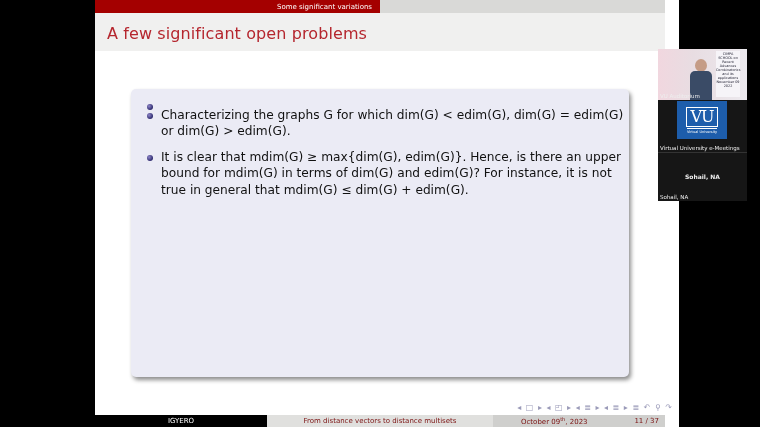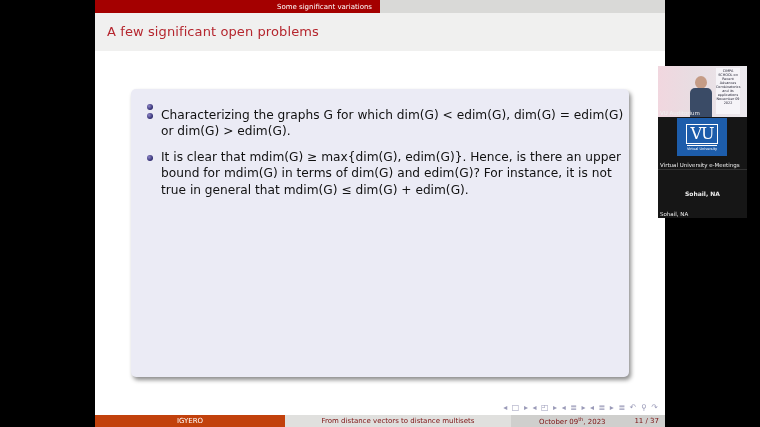--- a/index.html
+++ b/index.html
@@ -1,33 +1,33 @@
 <!DOCTYPE html>
 <html><head>
 <meta charset="utf-8">
 <style>
   html, body { margin:0; padding:0; }
   body { width:760px; height:427px; background:#000; position:relative; overflow:hidden; font-family:"DejaVu Sans", sans-serif; }
-  .slide { position:absolute; left:95px; top:0; width:570px; height:427px; background:#fff; overflow:hidden; }
+  .slide { position:absolute; left:95px; top:0; width:570px; height:427px; background:#fff; overflow:hidden;padding-left:14px; }
   .topbar { position:absolute; left:0; top:0; width:570px; height:13px; display:flex; }
   .topbar .left { width:285px; height:13px; background:#a40000; color:#fff; font-size:7px; display:flex; align-items:center; justify-content:flex-end; padding-right:8px; box-sizing:border-box; }
   .topbar .right { flex:1; background:#d9d9d7; }
   .titlebar { position:absolute; left:0; top:13px; width:570px; height:38px; background:#f0f0ef; }
-  .titlebar .title { position:absolute; left:12px; top:11px; font-size:13px; color:#b5262e; font-family:"DejaVu Sans", sans-serif; letter-spacing:0.1px; }
+  .titlebar .title { position:absolute; left:12px; top:11px; font-size:16px; color:#b5262e; font-family:"DejaVu Sans", sans-serif; letter-spacing:0.1px; }
   .block { position:absolute; left:36px; top:89px; width:498px; height:288px; background:#ebebf5; border-radius:5px; box-shadow:2px 3px 4px rgba(0,0,0,0.45); }
   .block ul { list-style:none; margin:0; padding:0; position:absolute; left:16px; top:9px; width:480px; }
   .block li { position:relative; padding-left:14px; font-size:12.2px; line-height:16.8px; color:#111; margin-bottom:8.5px; font-family:"DejaVu Sans", sans-serif; }
   .bullet { position:absolute; left:0; top:6px; width:6px; height:6px; border-radius:50%; background:radial-gradient(circle at 35% 35%, #8d85c8, #2e2a6e 70%); }
   .navicons { position:absolute; right:6px; bottom:15px; font-size:8px; color:#9a9ab8; letter-spacing:1px; }
   .footer { position:absolute; left:0; bottom:0; width:570px; height:12px; display:flex; font-size:7px; }
-  .footer .f1 { width:190px; background:#c2410c; color:#fff; display:flex; align-items:center; justify-content:center; }
+  .footer .f1 { width:172px; background:#000000; color:#fff; display:flex; align-items:center; justify-content:center; }
   .footer .f2 { width:226px; background:#e0e0de; color:#7a1010; display:flex; align-items:center; justify-content:center; }
   .footer .f3 { flex:1; background:#cfcfcd; color:#7a1010; display:flex; align-items:center; justify-content:space-between; padding:0 6px 0 28px; }
   sup { font-size:5px; }
-  .video-panel { position:absolute; left:658px; top:49px; width:89px; height:152px; background:#111;margin-top:17px; }
+  .video-panel { position:absolute; left:658px; top:49px; width:89px; height:152px; background:#111; }
   .tile { position:absolute; left:0; width:89px; box-sizing:border-box; overflow:hidden; }
   .tile1 { top:0; height:51px; background:linear-gradient(90deg,#f1d7df 0%,#e8dde2 40%,#ece9ee 100%); }
   .tile2 { top:51px; height:52px; background:#161616; }
   .tile3 { top:103px; height:49px; background:#161616; border-top:1px solid #333; }
   .tile-label { position:absolute; left:2px; bottom:1px; font-size:5.5px; color:#eee; white-space:nowrap; }
   .person { position:absolute; left:32px; top:10px; width:22px; height:41px; }
   .person .head { position:absolute; left:5px; top:0; width:12px; height:13px; border-radius:50%; background:#c59c86; }
   .person .body { position:absolute; left:0; top:12px; width:22px; height:29px; background:#3a4b66; border-radius:5px 5px 0 0; }
   .banner { position:absolute; left:58px; top:2px; width:24px; height:46px; background:#f6f4f8; font-size:3.4px; color:#223; text-align:center; line-height:4px; padding-top:1px; box-sizing:border-box; }
   .vu-logo { position:absolute; left:19px; top:1px; width:50px; height:38px; background:#1d5dab; color:#fff; display:flex; flex-direction:column; align-items:center; justify-content:center; }

